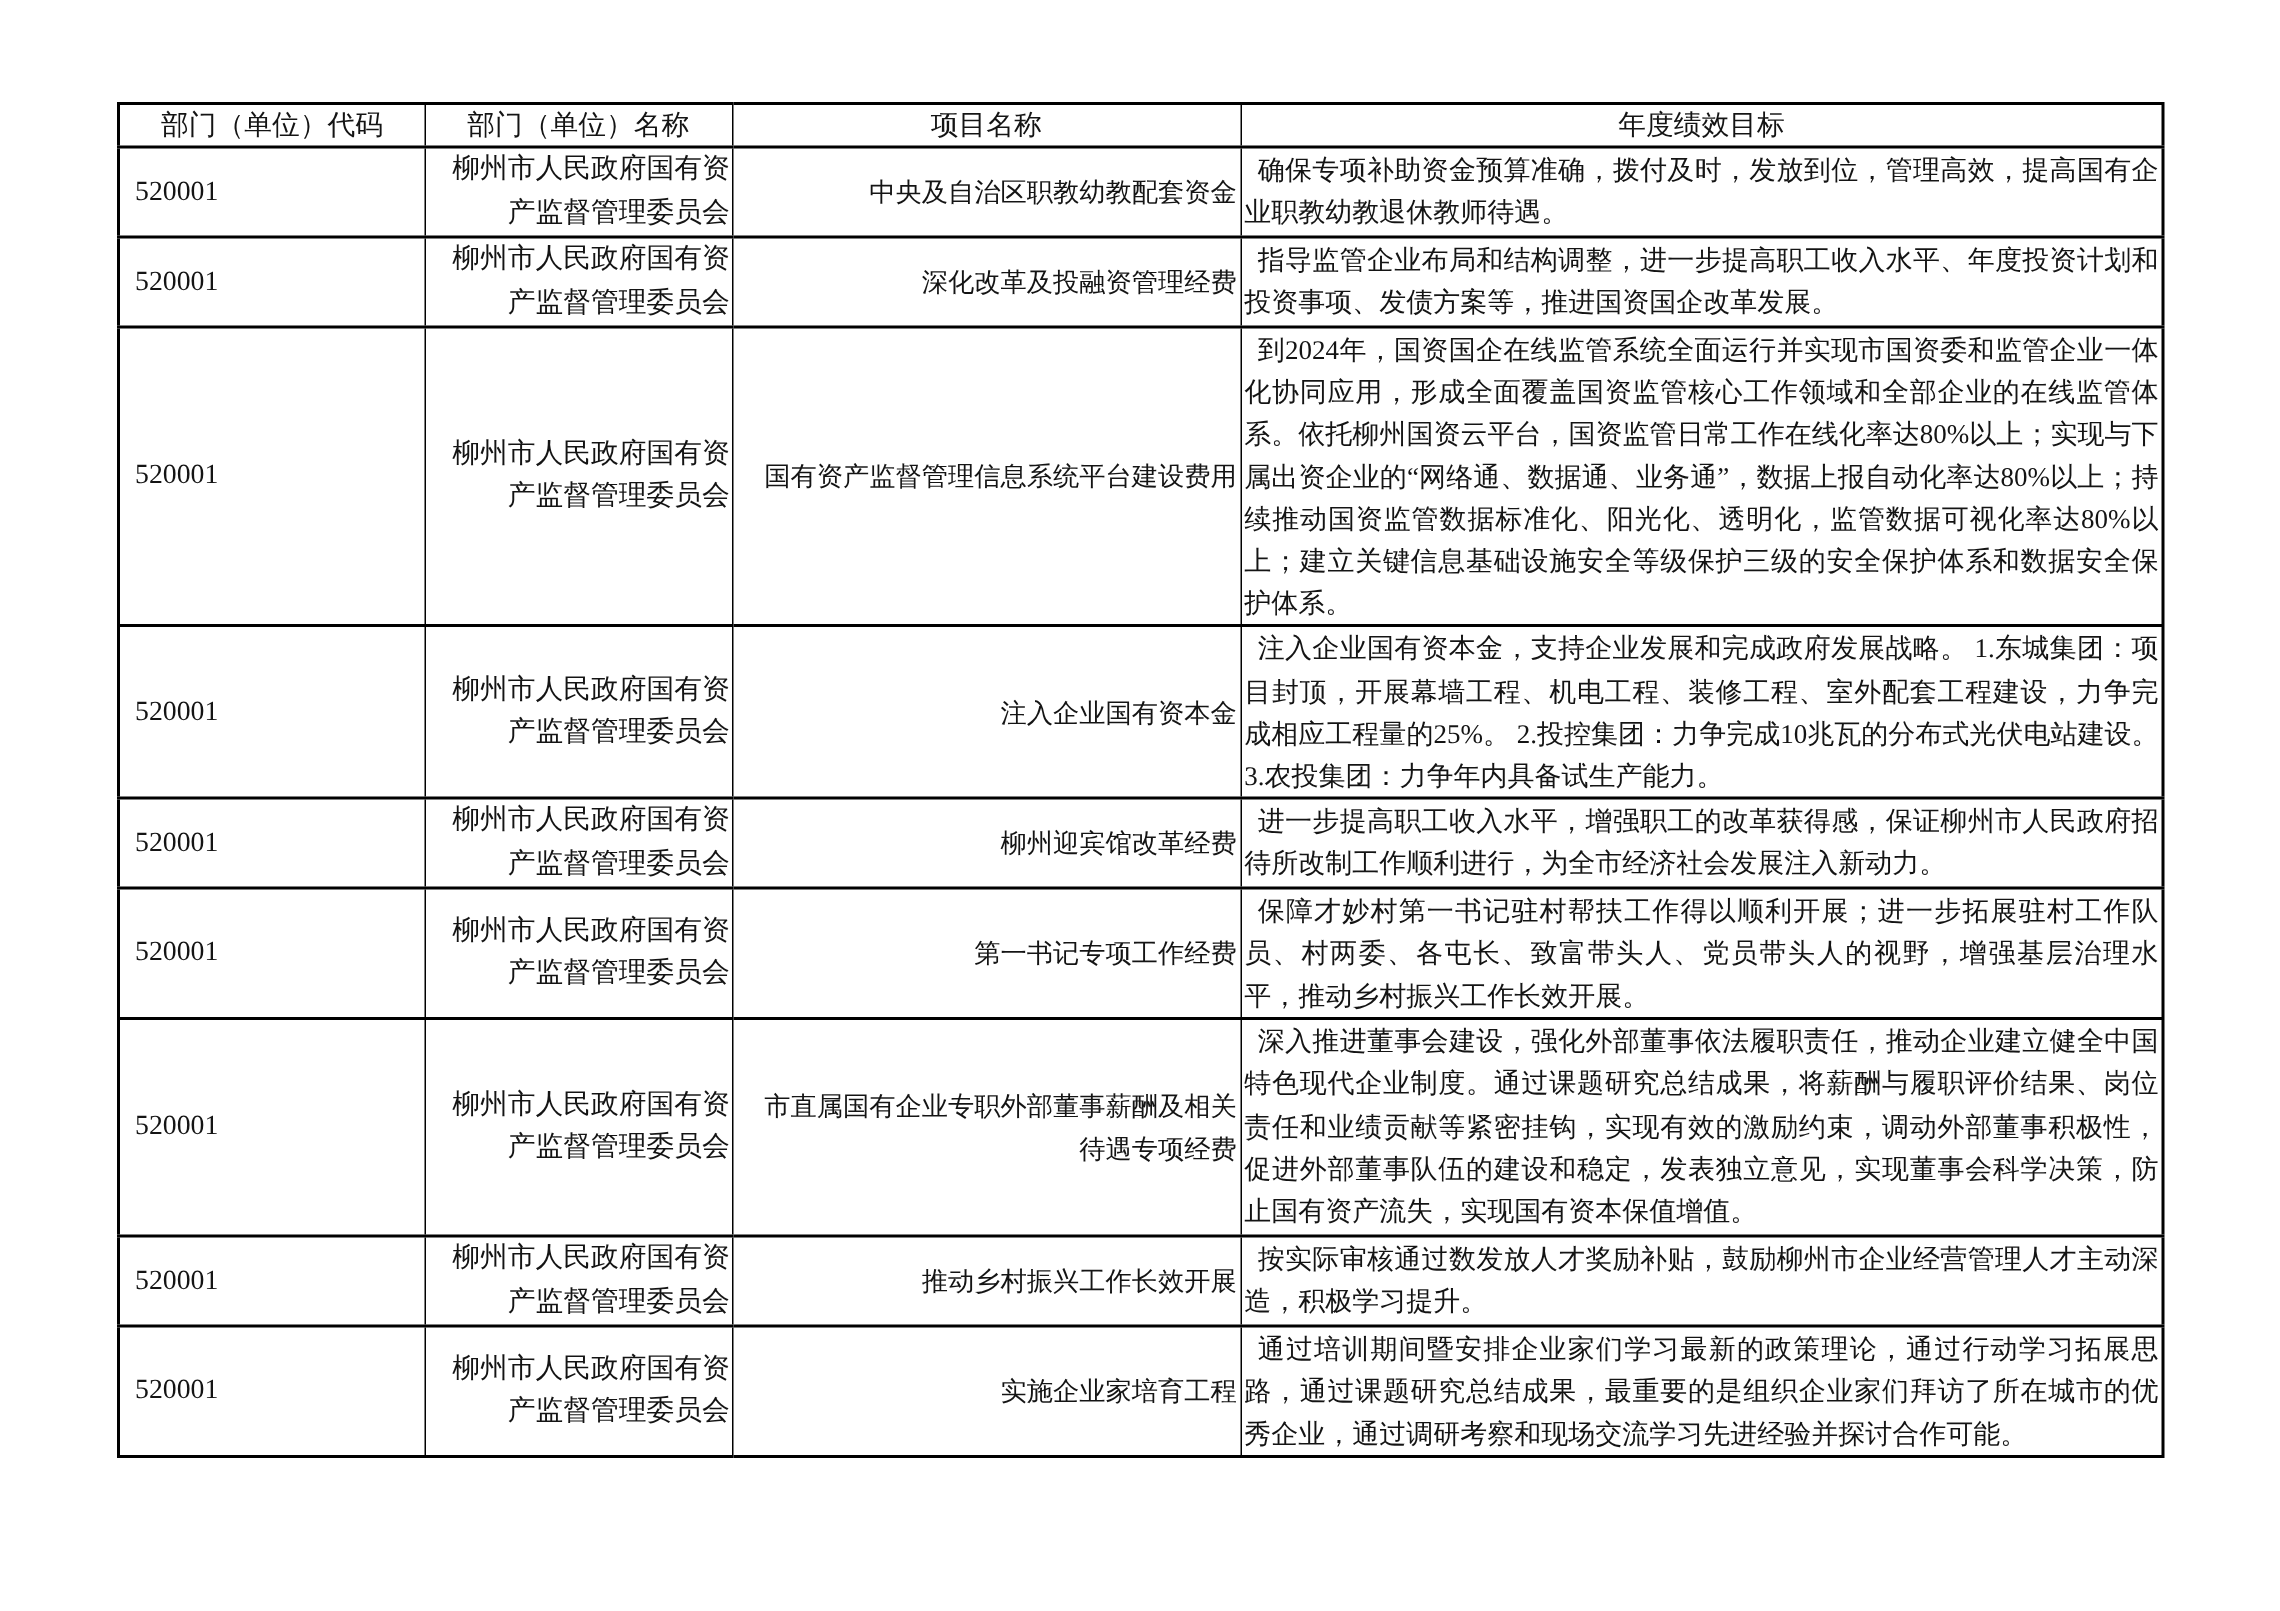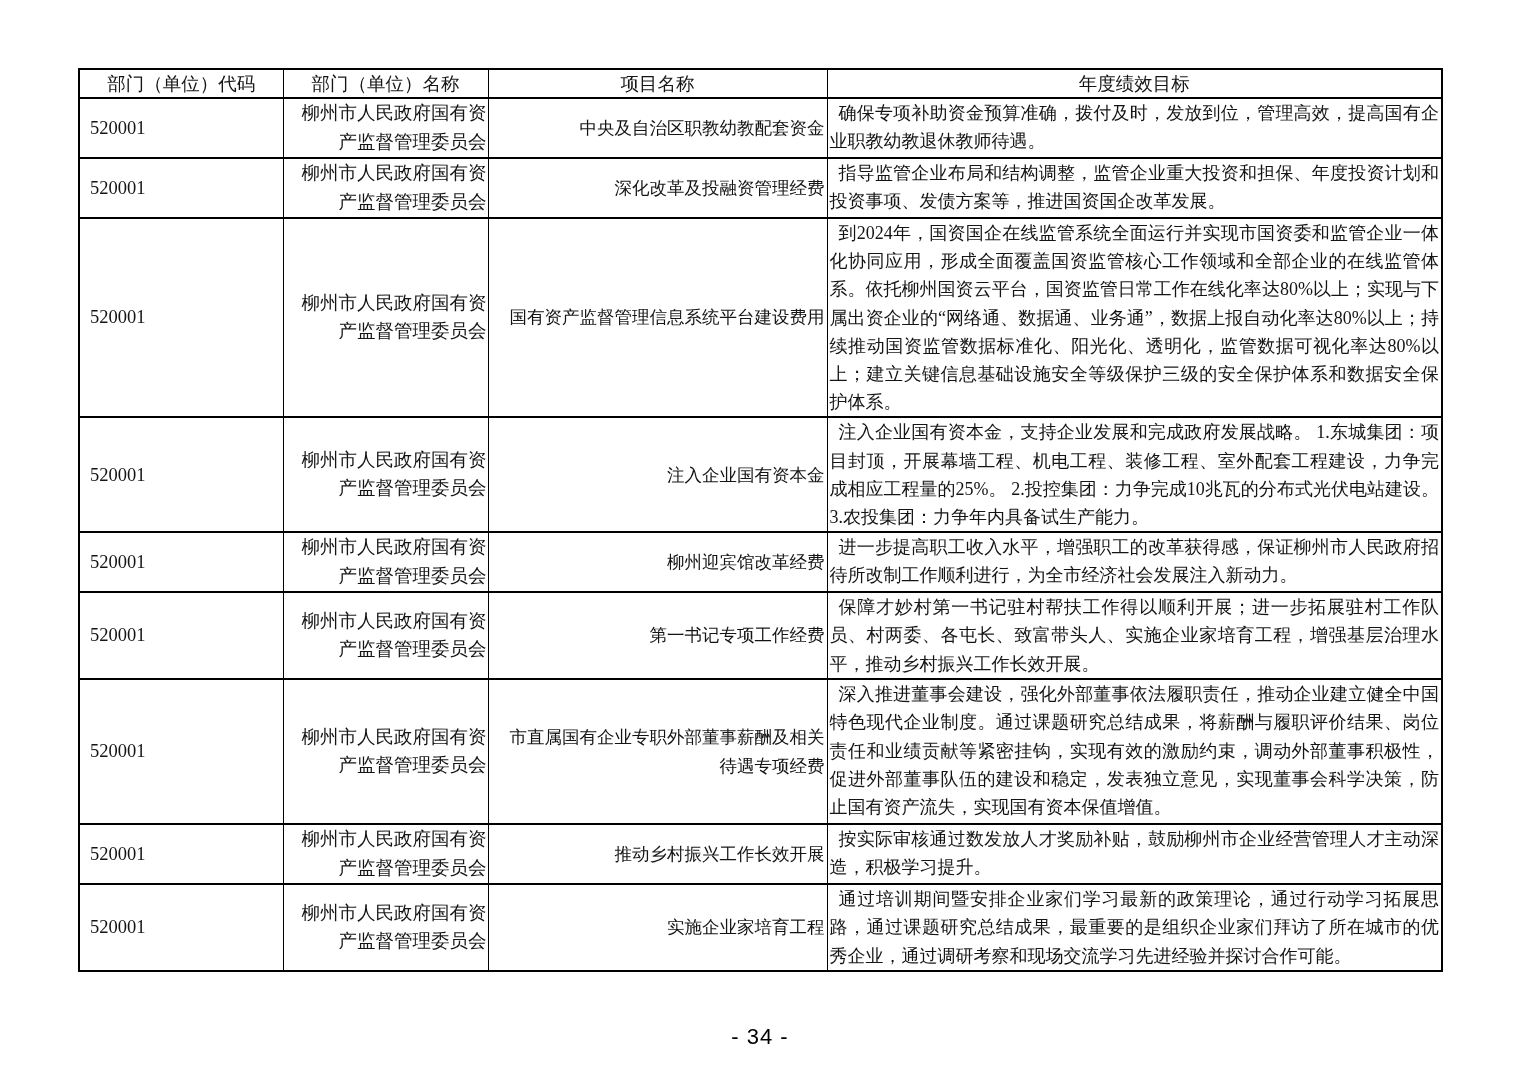--- a/index.html
+++ b/index.html
@@ -67,21 +67,21 @@
       <tr class="h58">
         <td class="code">520001</td>
         <td class="name">柳州市人民政府国有资产监督管理委员会</td>
         <td class="proj">中央及自治区职教幼教配套资金</td>
         <td class="goal">确保专项补助资金预算准确，拨付及时，发放到位，管理高效，提高国有企业职教幼教退休教师待遇。</td>
       </tr>
       <tr class="h58">
         <td class="code">520001</td>
         <td class="name">柳州市人民政府国有资产监督管理委员会</td>
         <td class="proj">深化改革及投融资管理经费</td>
-        <td class="goal">指导监管企业布局和结构调整，监管企业重大投资和担保、年度投资计划和投资事项、发债方案等，推进国资国企改革发展。</td>
+        <td class="goal">指导监管企业布局和结构调整，进一步提高职工收入水平、年度投资计划和投资事项、发债方案等，推进国资国企改革发展。</td>
       </tr>
       <tr class="h195">
         <td class="code">520001</td>
         <td class="name">柳州市人民政府国有资产监督管理委员会</td>
         <td class="proj">国有资产监督管理信息系统平台建设费用</td>
         <td class="goal">到2024年，国资国企在线监管系统全面运行并实现市国资委和监管企业一体化协同应用，形成全面覆盖国资监管核心工作领域和全部企业的在线监管体系。依托柳州国资云平台，国资监管日常工作在线化率达80%以上；实现与下属出资企业的“网络通、数据通、业务通”，数据上报自动化率达80%以上；持续推动国资监管数据标准化、阳光化、透明化，监管数据可视化率达80%以上；建立关键信息基础设施安全等级保护三级的安全保护体系和数据安全保护体系。</td>
       </tr>
       <tr class="h114">
         <td class="code">520001</td>
         <td class="name">柳州市人民政府国有资产监督管理委员会</td>
@@ -91,21 +91,21 @@
       <tr class="h56">
         <td class="code">520001</td>
         <td class="name">柳州市人民政府国有资产监督管理委员会</td>
         <td class="proj">柳州迎宾馆改革经费</td>
         <td class="goal">进一步提高职工收入水平，增强职工的改革获得感，保证柳州市人民政府招待所改制工作顺利进行，为全市经济社会发展注入新动力。</td>
       </tr>
       <tr class="h87">
         <td class="code">520001</td>
         <td class="name">柳州市人民政府国有资产监督管理委员会</td>
         <td class="proj">第一书记专项工作经费</td>
-        <td class="goal">保障才妙村第一书记驻村帮扶工作得以顺利开展；进一步拓展驻村工作队员、村两委、各屯长、致富带头人、实施企业家培育工程，增强基层治理水平，推动乡村振兴工作长效开展。</td>
+        <td class="goal">保障才妙村第一书记驻村帮扶工作得以顺利开展；进一步拓展驻村工作队员、村两委、各屯长、致富带头人、党员带头人的视野，增强基层治理水平，推动乡村振兴工作长效开展。</td>
       </tr>
       <tr class="h145">
         <td class="code">520001</td>
         <td class="name">柳州市人民政府国有资产监督管理委员会</td>
         <td class="proj">市直属国有企业专职外部董事薪酬及相关待遇专项经费</td>
         <td class="goal">深入推进董事会建设，强化外部董事依法履职责任，推动企业建立健全中国特色现代企业制度。通过课题研究总结成果，将薪酬与履职评价结果、岗位责任和业绩贡献等紧密挂钩，实现有效的激励约束，调动外部董事积极性，促进外部董事队伍的建设和稳定，发表独立意见，实现董事会科学决策，防止国有资产流失，实现国有资本保值增值。</td>
       </tr>
       <tr class="h56">
         <td class="code">520001</td>
         <td class="name">柳州市人民政府国有资产监督管理委员会</td>
@@ -114,14 +114,13 @@
       </tr>
       <tr class="h87">
         <td class="code">520001</td>
         <td class="name">柳州市人民政府国有资产监督管理委员会</td>
         <td class="proj">实施企业家培育工程</td>
         <td class="goal">通过培训期间暨安排企业家们学习最新的政策理论，通过行动学习拓展思路，通过课题研究总结成果，最重要的是组织企业家们拜访了所在城市的优秀企业，通过调研考察和现场交流学习先进经验并探讨合作可能。</td>
       </tr>
     </tbody>
   </table>
 
-  <div class="footer">- 34 -</div>
 </div>
 
 </body></html>

